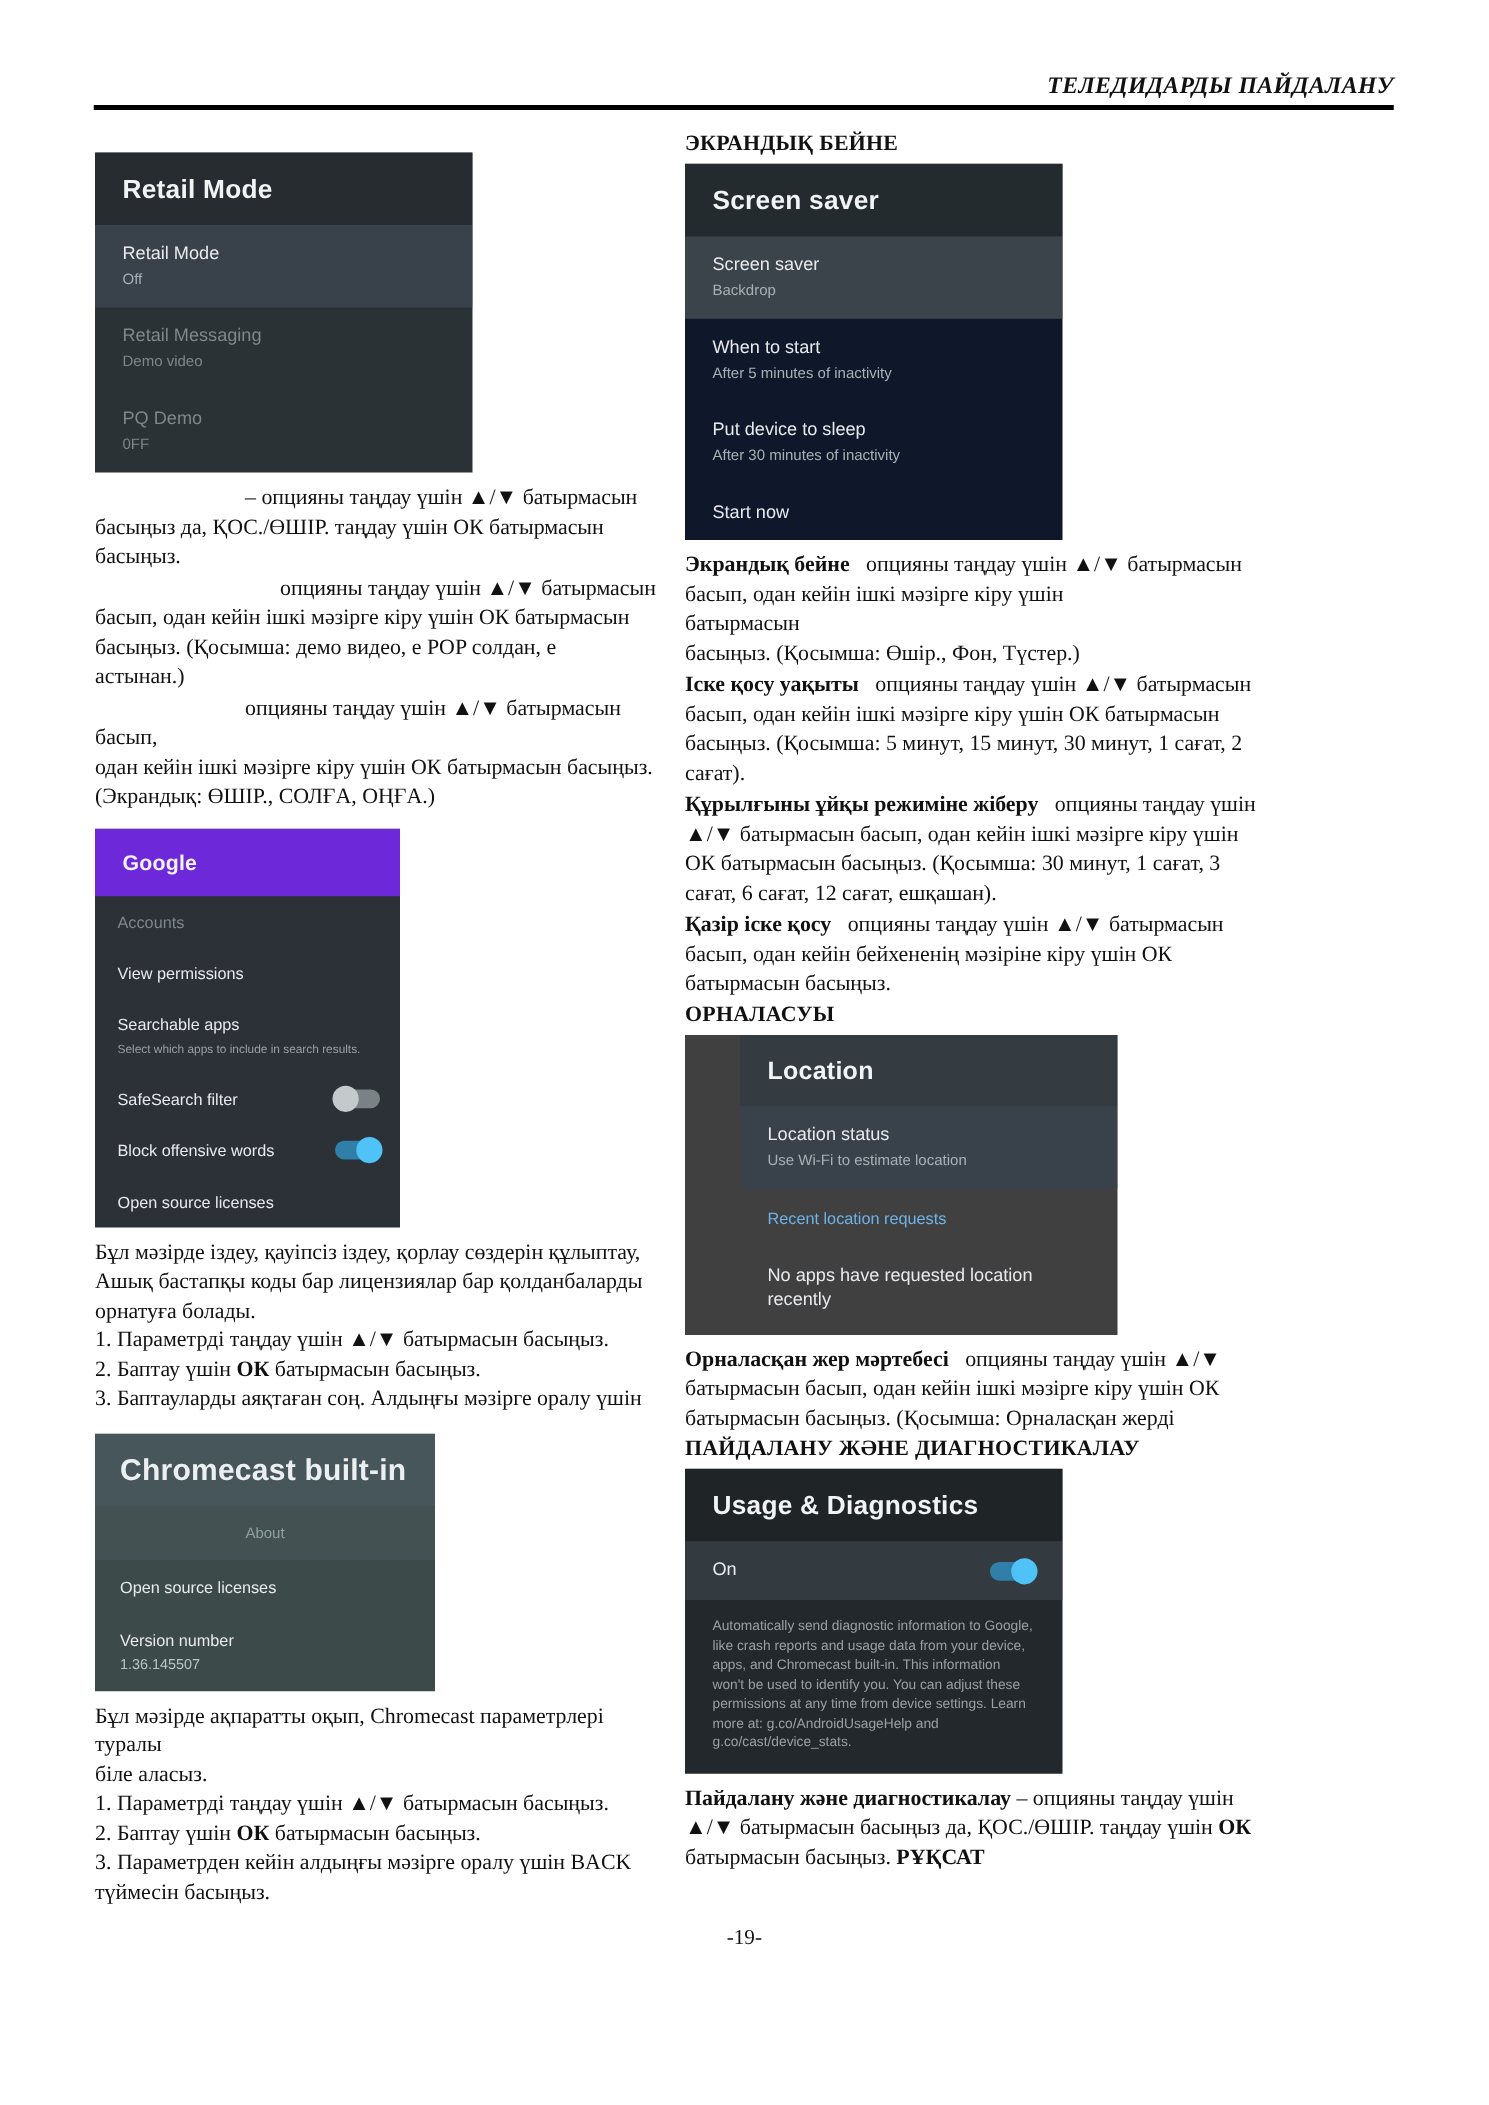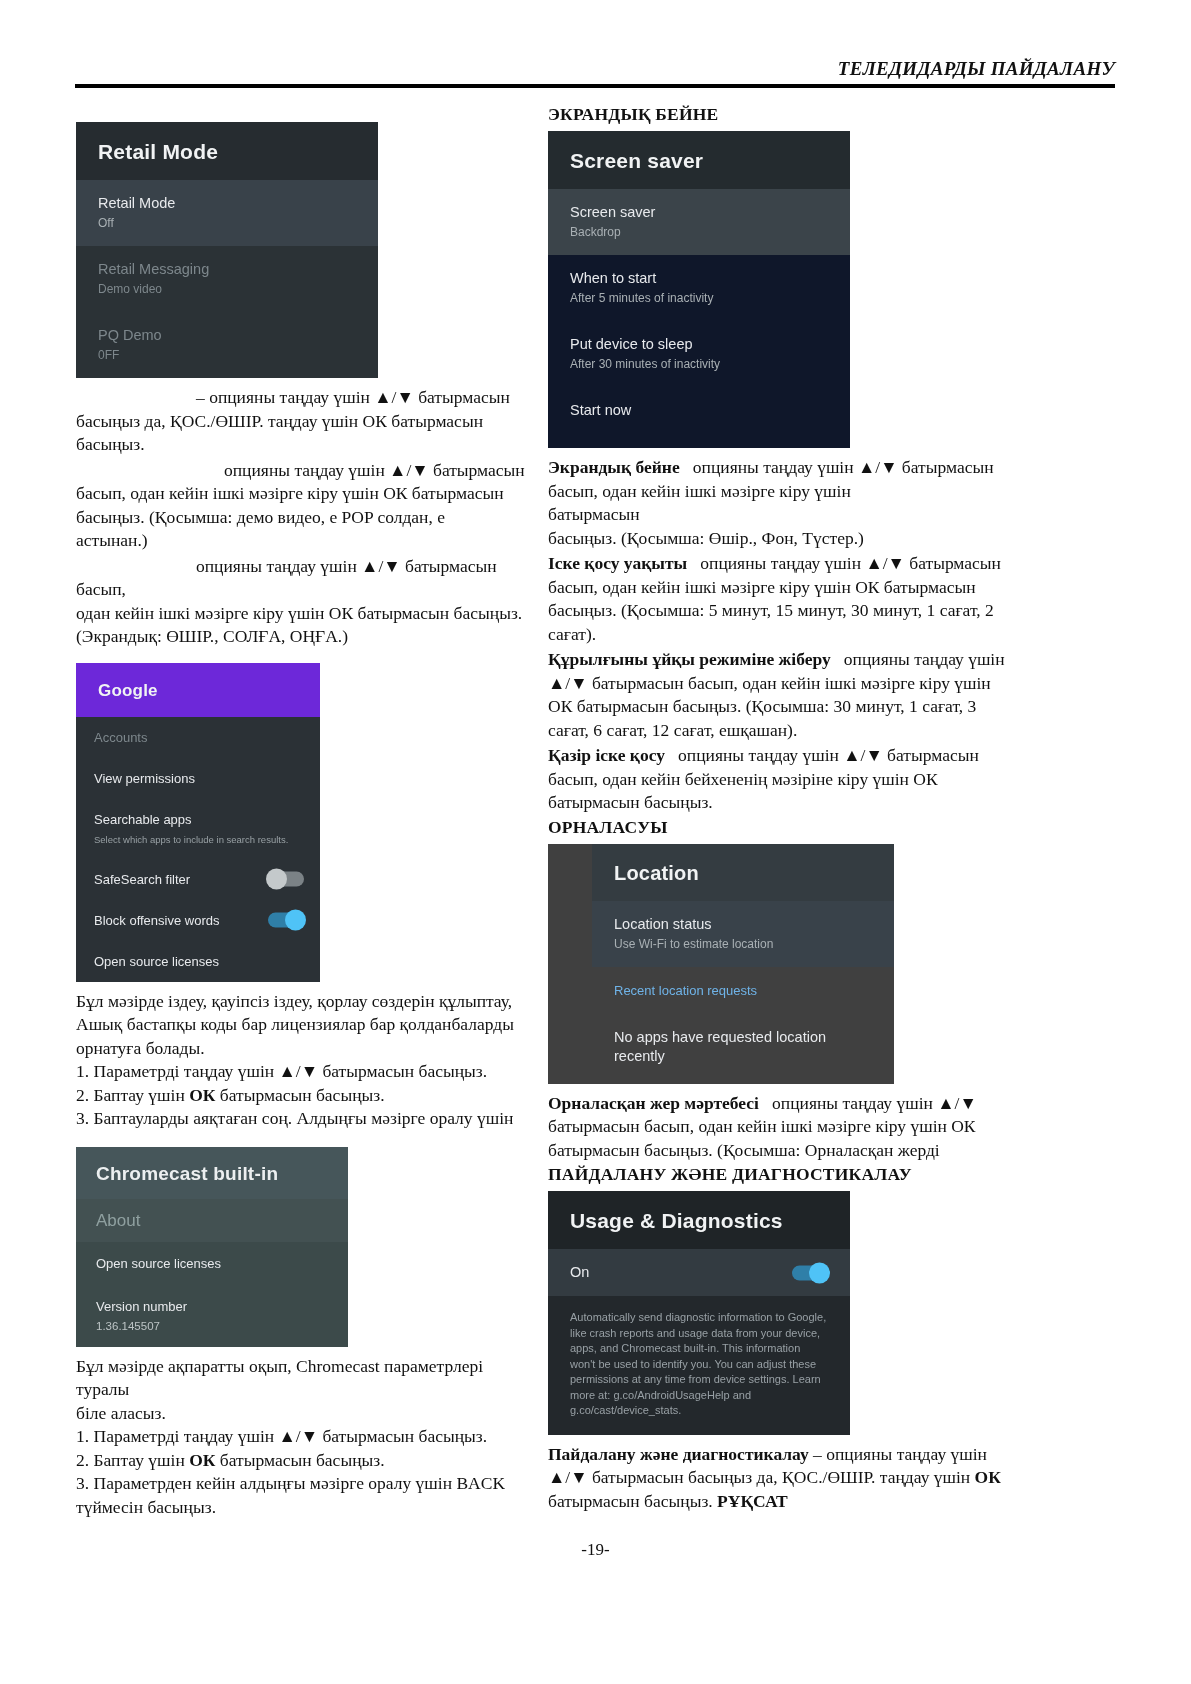--- a/index.html
+++ b/index.html
@@ -87,26 +87,26 @@
   #shot-google { width:244px; background:#2b3136; }
   #shot-google .bar { background:#6d28d9; }
   #shot-google .row { padding:11px 18px; }
   #shot-google .row .l1 { font-size:13px; }
   #shot-google .row .l2 { font-size:9.5px; color:#98a0a4; }
   #shot-google .tgl { right:16px; }
 
   
   #shot-cast { width:272px; background:#3c4a4a; }
   #shot-cast .bar { background:#46565a; padding:16px 20px 14px 20px; }
-  #shot-cast .bar .ttl { font-size:19px; color:#eceff0; }
+  #shot-cast .bar .ttl { font-size:24px; color:#eceff0; }
   #shot-cast .row { padding:12px 20px; }
   #shot-cast .row.sel { background:#435152; }
   #shot-cast .row .l1 { font-size:13px; }
   #shot-cast .row .l2 { font-size:11.5px; color:#bcc4c5; }
-  #shot-cast .row.dim .l1 { color:#8fa0a0; font-size:17px; }
+  #shot-cast .row.dim .l1 { color:#8fa0a0; font-size:12px;text-align:center; }
 
   
   #shot-saver { width:302px; background:#0f172a; }
   #shot-saver .bar { background:#242b2f; }
   #shot-saver .row.sel { background:#3b444a; }
 
   
   #shot-loc { width:302px; background:#404040;padding-left:44px; }
   #shot-loc .bar { background:#343c41; }
   #shot-loc .bar .ttl { font-size:20px; }
@@ -257,21 +257,21 @@
         <div class="l2">Backdrop</div>
       </div>
       <div class="row">
         <div class="l1">When to start</div>
         <div class="l2">After 5 minutes of inactivity</div>
       </div>
       <div class="row">
         <div class="l1">Put device to sleep</div>
         <div class="l2">After 30 minutes of inactivity</div>
       </div>
-      <div class="row" style="padding-bottom:28px;">
+      <div class="row" style="padding-bottom:12px;">
         <div class="l1">Start now</div>
       </div>
     </div>
 
     <div class="blk">
       <p class="t"><b class="bd">Экрандық бейне</b>&nbsp;&nbsp;&nbsp;<span>опцияны таңдау үшін ▲/▼ батырмасын</span></p>
       <p class="t"><span>басып, одан кейін ішкі мәзірге кіру үшін</span><span class="ind-sm"></span><span>батырмасын</span></p>
       <p class="t">басыңыз. (Қосымша: Өшір., Фон, Түстер.)</p>
     </div>
 

